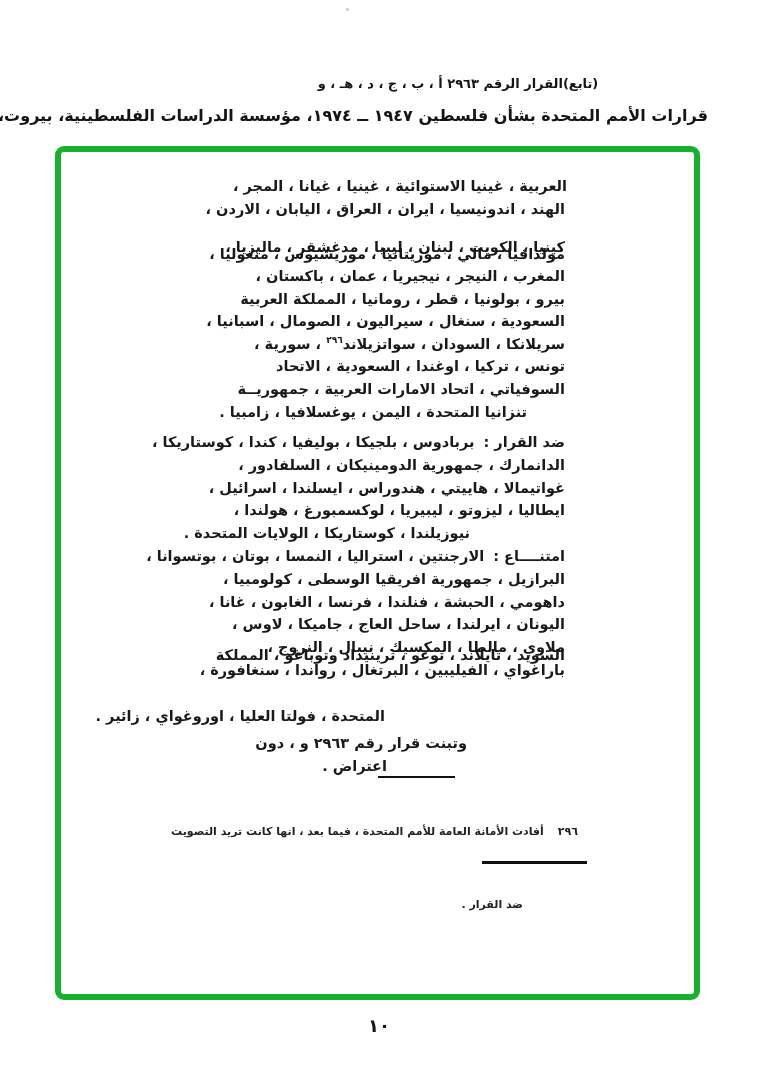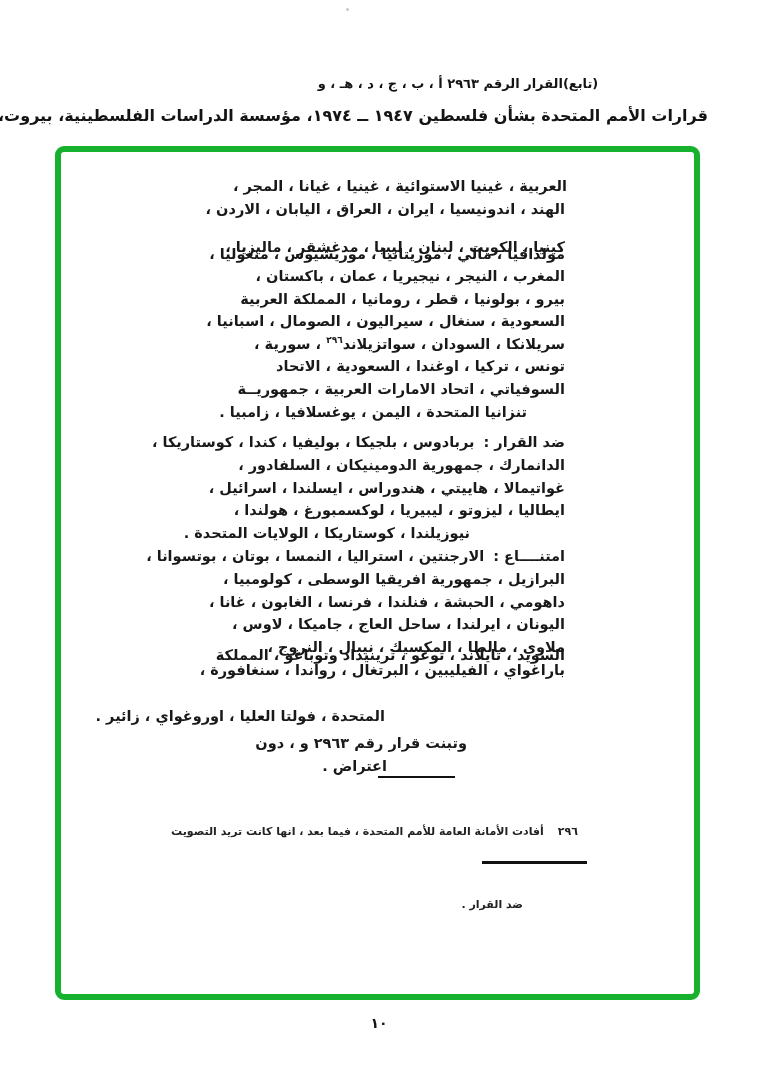--- a/index.html
+++ b/index.html
@@ -28,21 +28,21 @@
   .sec-label{margin-left:9px;}
   sup.fnref{font-size:9px;font-weight:bold;vertical-align:super;line-height:0;}
   .rule{position:absolute;background:#111;}
   .fn{
     position:absolute;direction:rtl;white-space:nowrap;
     font-size:11px;line-height:15px;font-weight:bold;color:#222;
   }
   .fn .fn-num{margin-left:14px;}
   .pageno{
     top:1015px;left:0;width:758px;text-align:center;direction:rtl;
-    font-size:14px;font-weight:bold;
+    font-size:18px;font-weight:bold;
   }
 </style>
 </head>
 <body>
 
 <div class="abs speck" style="top:8px;left:346px;"></div>
 
 <div class="abs hdr1">(تابع)القرار الرقم ٢٩٦٣ أ ، ب ، ج ، د ، هـ ، و</div>
 <div class="abs hdr2">قرارات الأمم المتحدة بشأن فلسطين ١٩٤٧ ــ ١٩٧٤، مؤسسة الدراسات الفلسطينية، بيروت، ط ٣، ١٩٩٣، مج ١، ١٢٩- ١٣٤</div>
 

